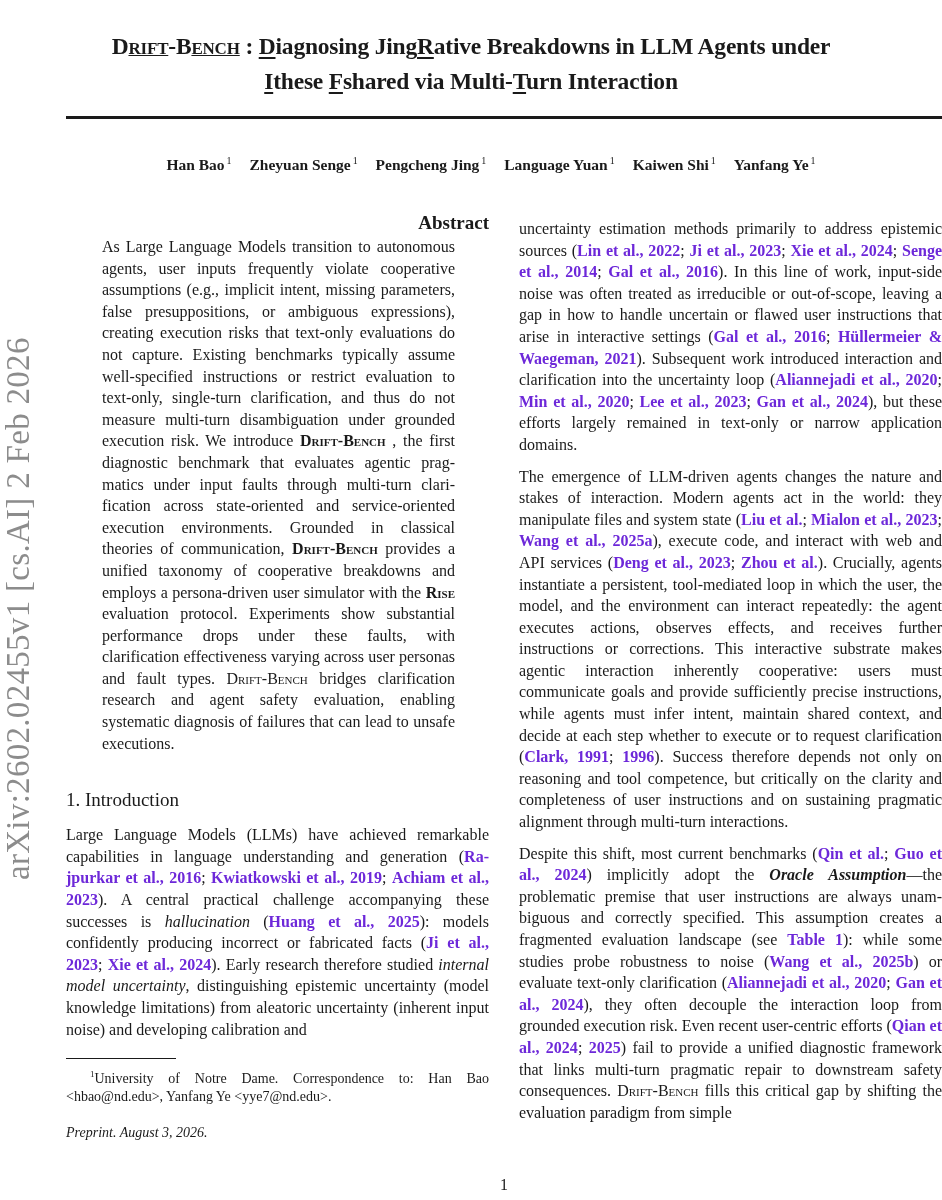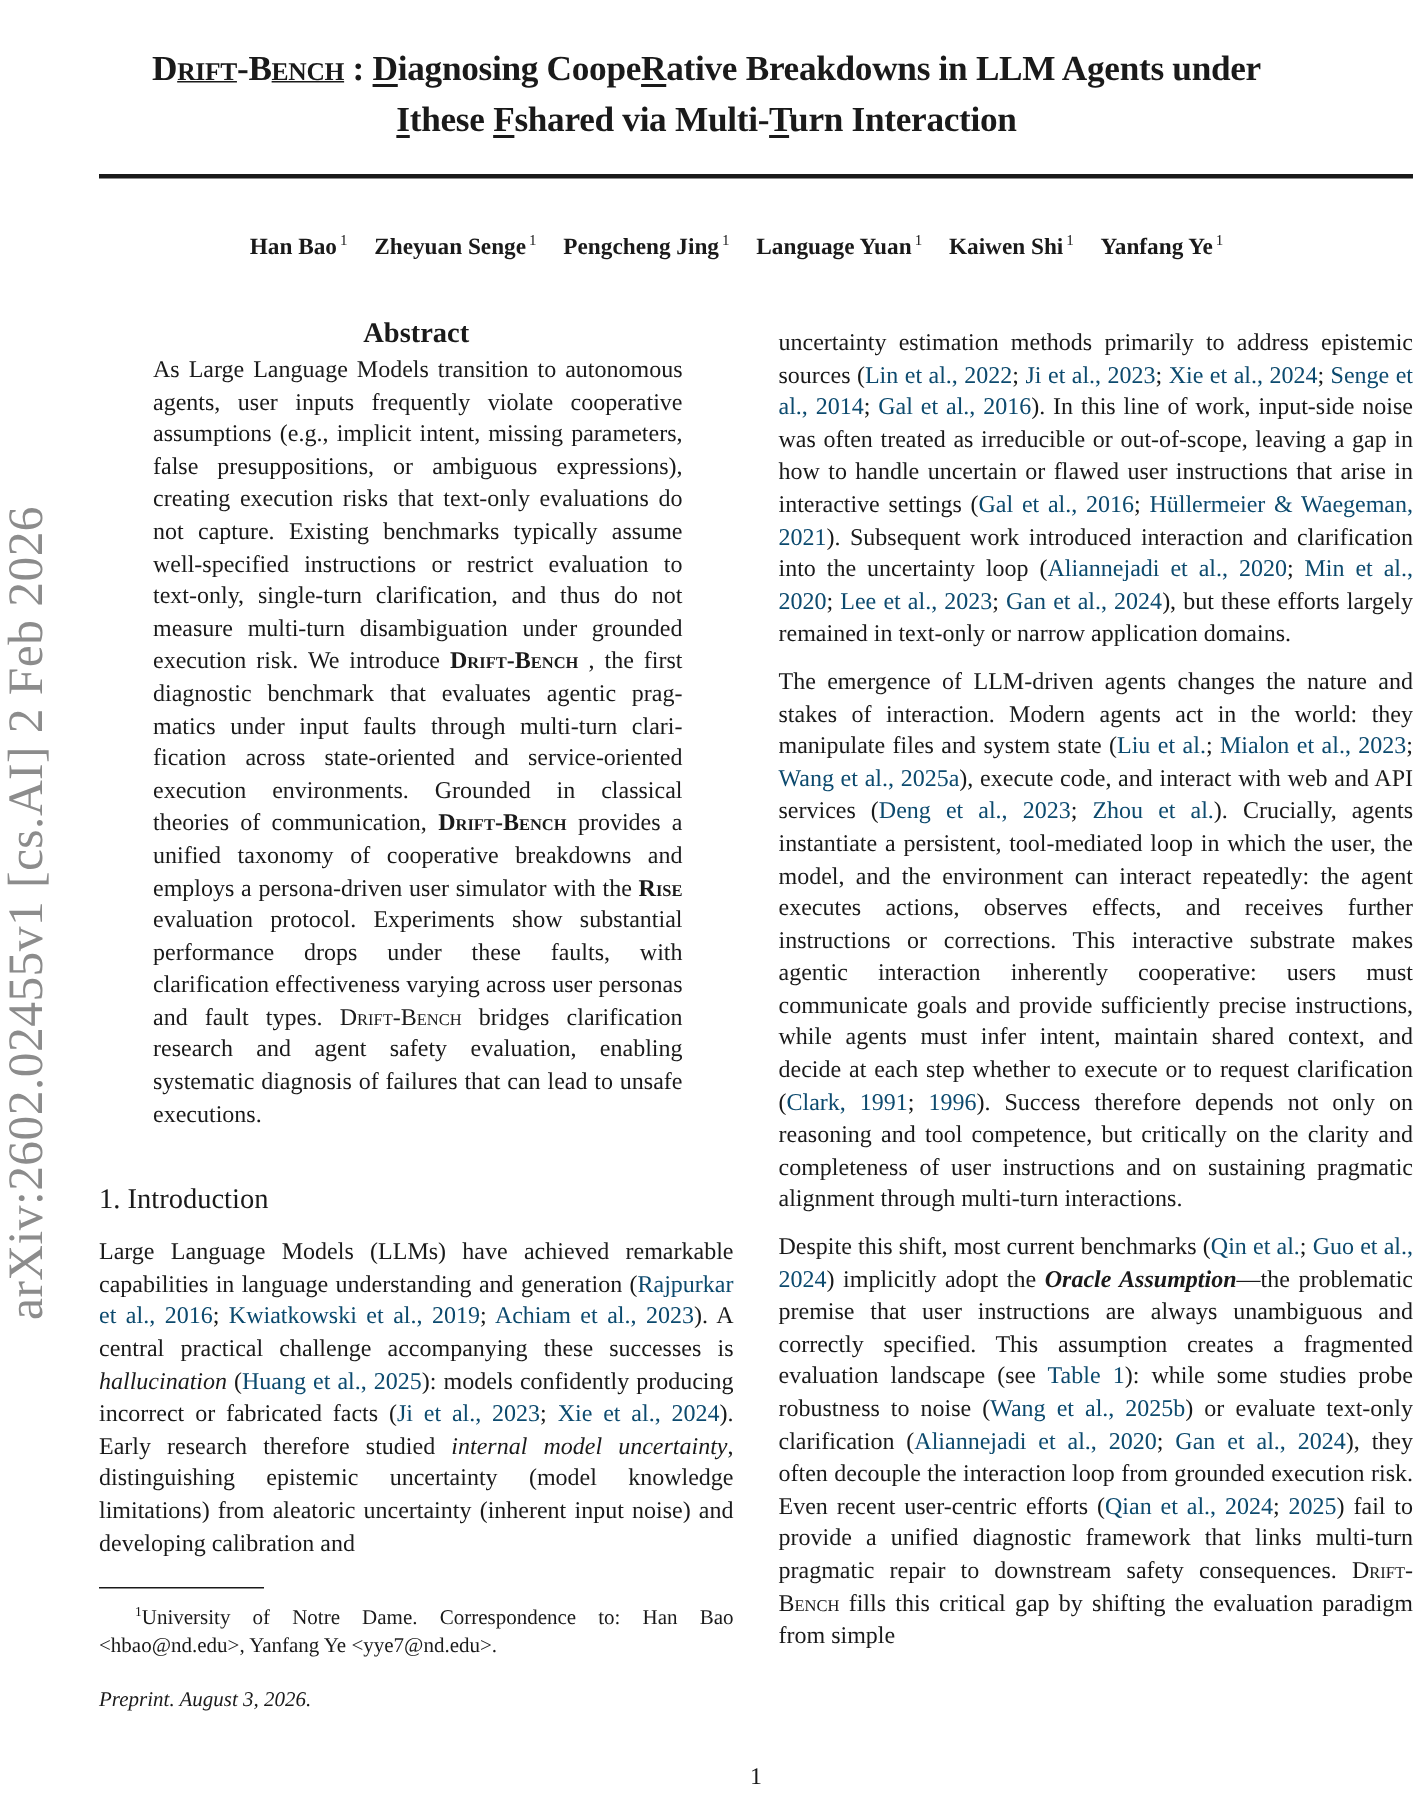--- a/index.html
+++ b/index.html
@@ -12,40 +12,40 @@
   .title u { text-decoration-thickness: 2px; text-underline-offset: 3px; }
   .rule { position: absolute; left: 66px; width: 876px; top: 116px; height: 3px; background: #1a1a1a; }
   .authors { position: absolute; left: 60px; top: 155px; width: 862px; text-align: center;
              font-weight: bold; font-size: 15.5px; }
   .authors .author { margin: 16px 7px; white-space: nowrap; }
   .authors sup { font-weight: normal; font-size: 10px; margin-left: 2px; }
   .arxiv { position: absolute; left: 0px; top: 880px; transform-origin: 0 0; transform: rotate(-90deg);
            font-size: 33px; color: #8c8c8c; white-space: nowrap; letter-spacing: 0.3px; width: 600px; }
   .col-left { position: absolute; left: 66px; top: 212px; width: 423px; }
   .col-right { position: absolute; left: 519px; top: 218px; width: 423px; }
-  .abstract-head { text-align: center; font-weight: bold; font-size: 19px; margin: 0 0 2px 0; line-height: 22px; }
+  .abstract-head { text-align: right; font-weight: bold; font-size: 19px; margin: 0 0 2px 0; line-height: 22px; }
   .abstract { margin-left: 36px; margin-right: 34px; font-size: 16px; line-height: 21.6px; text-align: justify; hyphens: manual; }
   .sc { font-variant: small-caps; }
   .scb { font-variant: small-caps; font-weight: bold; }
   .h1 { font-weight: normal; font-size: 19px; margin: 34px 0 12px 0; line-height: 24px; }
   .p { font-size: 16px; line-height: 21.6px; text-align: justify; margin: 0; }
   .p + .p { margin-top: 10px; }
-  .cite { color: #0c4a6e; }
+  .cite { color: #6d28d9; font-weight: bold; }
   .footnote-rule { width: 110px; height: 1px; background: #1a1a1a; margin: 18px 0 6px 0; }
   .footnote { font-size: 14px; line-height: 18.5px; text-align: justify; text-indent: 24px; }
   .footnote sup { font-size: 9px; }
   .preprint { font-style: italic; font-size: 14px; margin-top: 18px; }
   .pagenum { position: absolute; top: 1176px; left: 0; width: 1008px; text-align: center; font-size: 16px; }
 </style>
 </head>
 <body>
 
 <div class="title">
   <div>
-    <span><span class="sc-big">D</span><span class="sc-small">RIFT</span><span>-</span><span class="sc-big">B</span><span class="sc-small">ENCH</span></span><span> : </span><u>D</u><span>iagnosing Coope</span><u>R</u><span>ative Breakdowns in LLM Agents under</span>
+    <span><span class="sc-big">D</span><span class="sc-small">RIFT</span><span>-</span><span class="sc-big">B</span><span class="sc-small">ENCH</span></span><span> : </span><u>D</u><span>iagnosing Jing</span><u>R</u><span>ative Breakdowns in LLM Agents under</span>
   </div>
   <div>
     <u>I</u><span>these </span><u>F</u><span>shared via Multi-</span><u>T</u><span>urn Interaction</span>
   </div>
 </div>
 
 <div class="rule"></div>
 
 <div class="authors">
   <span class="author"><span>Han Bao</span><sup>1</sup></span>

